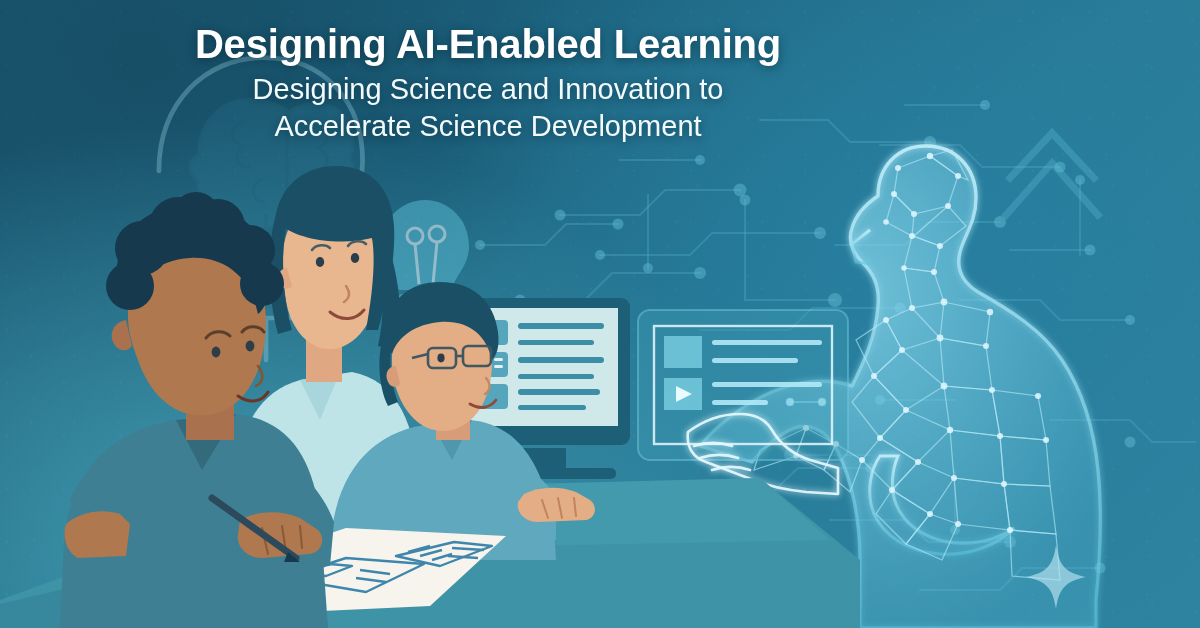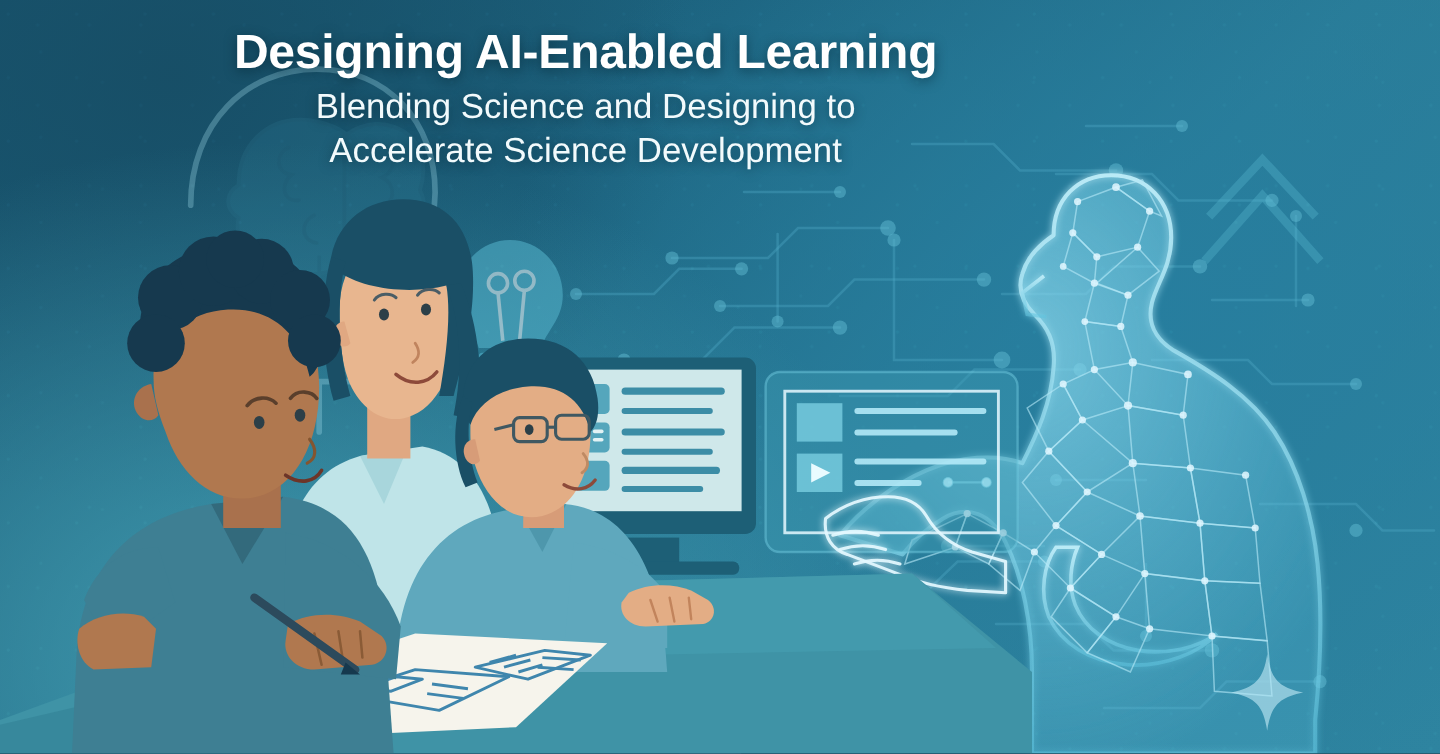--- a/index.html
+++ b/index.html
@@ -463,17 +463,17 @@
       <path d="M212 498 L296 558" stroke="#2c4a5c" stroke-width="7" stroke-linecap="round" fill="none"></path>
       <path d="M288 552 L300 562 L284 562 Z" fill="#16394e"></path>
 
       <path d="M70 500 C80 472 104 456 132 456 L146 502 L92 540 Z" fill="#3e7f93"></path>
       <path d="M66 524 C80 512 102 508 120 514 L130 524 L126 556 L78 558 C66 552 62 536 66 524Z" fill="#b0784f"></path>
     </g>
   </svg>
 
   <div id="headline">
     <div id="title">Designing AI-Enabled Learning</div>
-    <div class="sub">Blending Science and Designing to</div>
+    <div class="sub">Designing Science and Innovation to</div>
     <div class="sub">Accelerate Science Development</div>
   </div>
 
 </div>
 
 </body></html>

